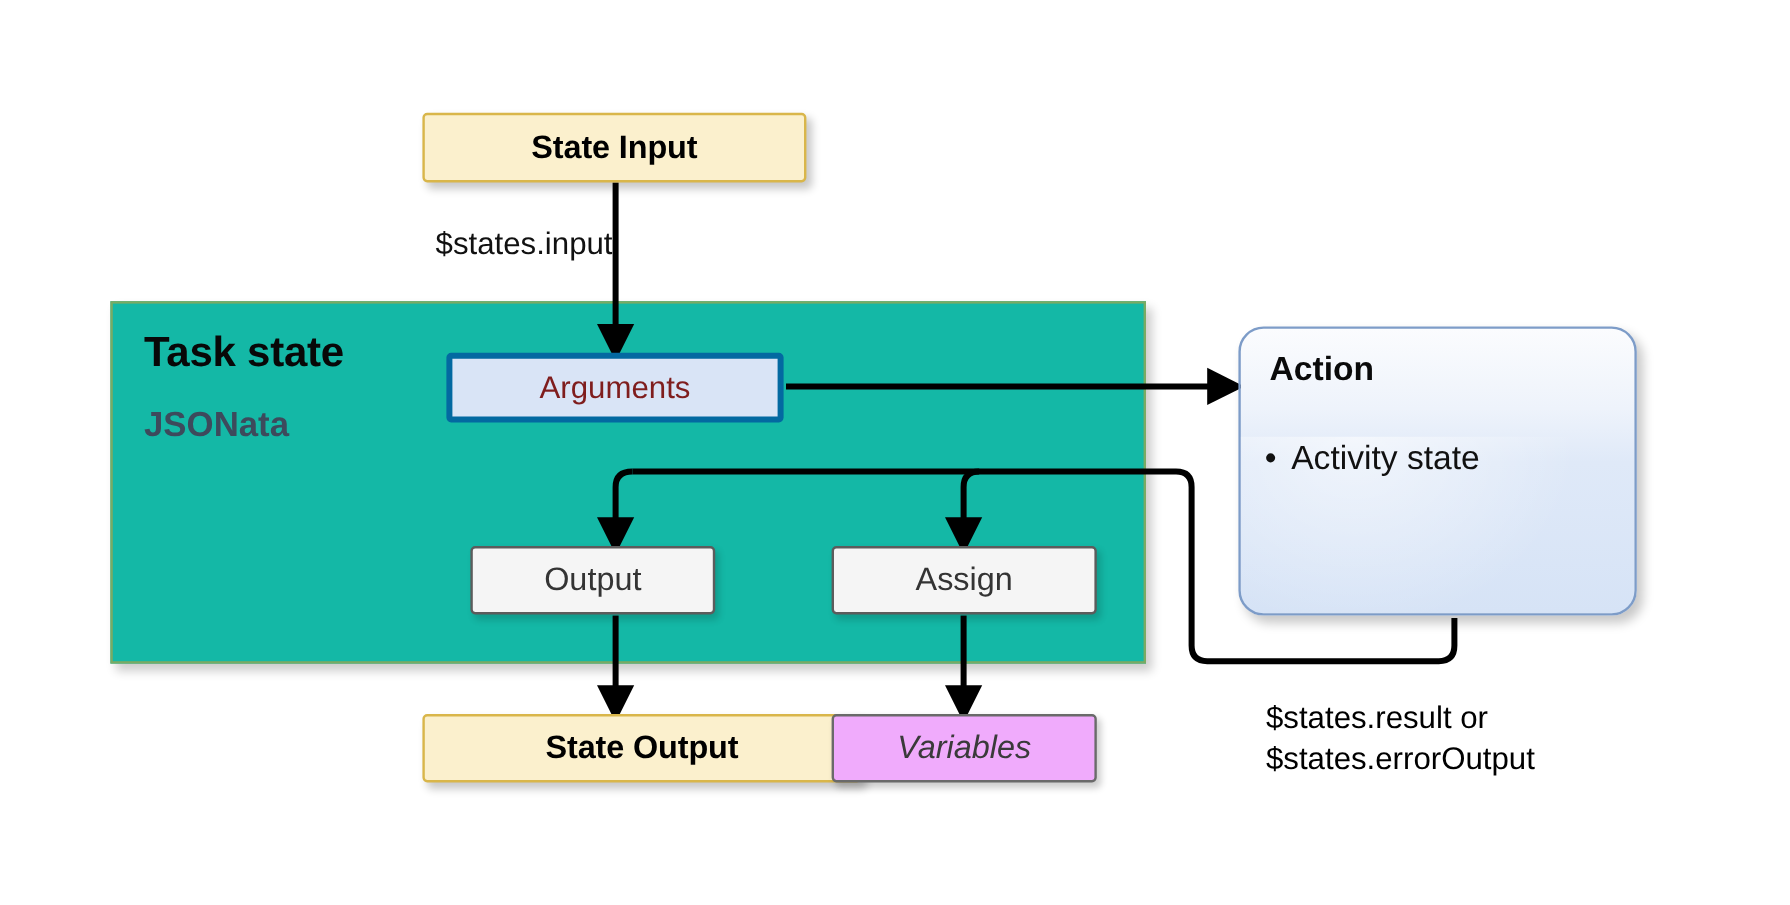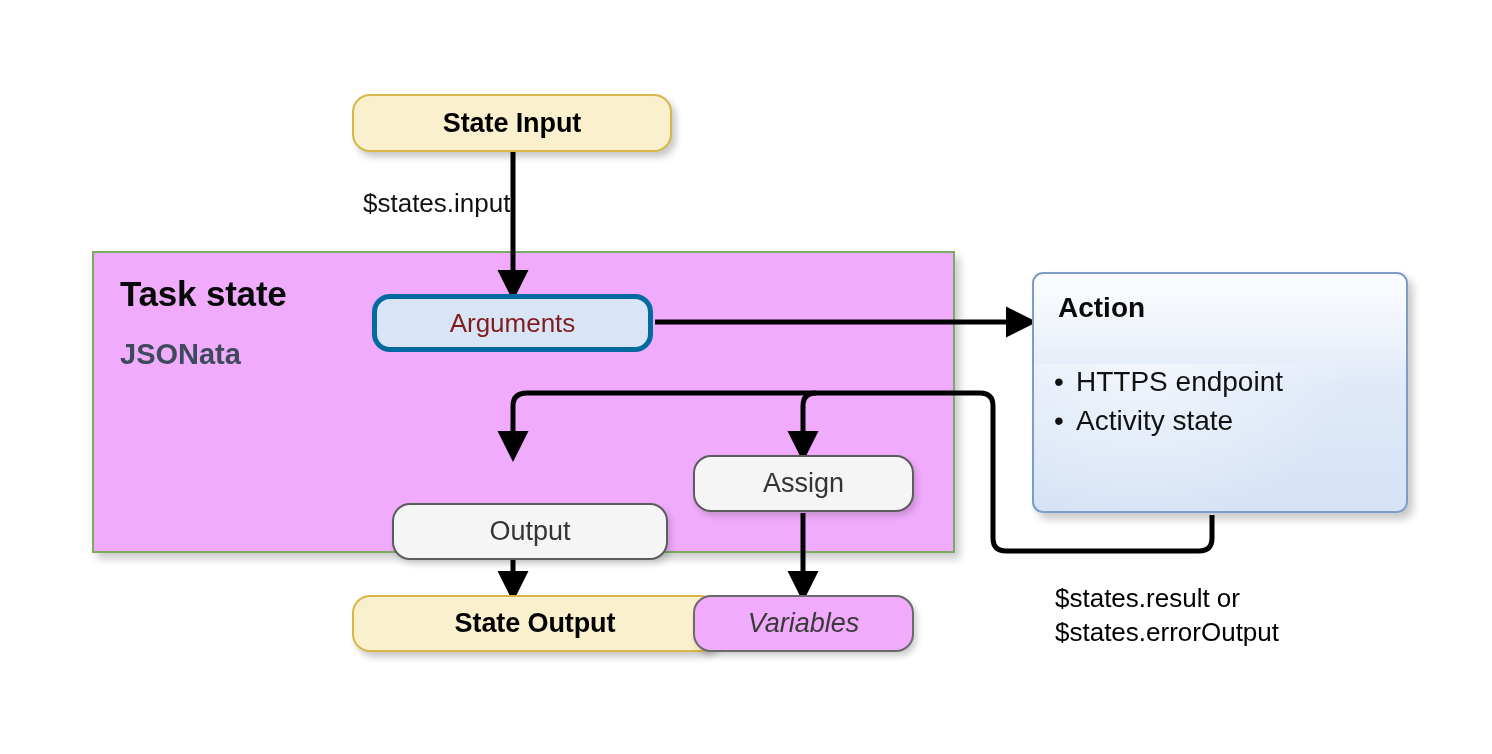--- a/index.html
+++ b/index.html
@@ -20,21 +20,21 @@
   }
 
   
   .node {
     position: absolute;
     box-sizing: border-box;
     display: flex;
     align-items: center;
     justify-content: center;
     text-align: center;
-    border-radius: 18px;
+    border-radius: 4px;
     z-index: 5;
   }
 
   
   .node-state {
     background: #fbf0cd;
     border: 2px solid #d9b64a;
     color: #000000;
     font-weight: bold;
     font-size: 27px;
@@ -73,21 +73,21 @@
   }
 
   
   #task-state-container {
     position: absolute;
     left: 92px;
     top: 251px;
     width: 863px;
     height: 302px;
     box-sizing: border-box;
-    background: #f0abfc;
+    background: #14b8a6;
     border: 2px solid #7aab63;
     box-shadow: 5px 6px 8px rgba(0,0,0,0.20);
     z-index: 1;
   }
   #task-state-title {
     position: absolute;
     left: 26px;
     top: 21px;
     font-size: 35px;
     font-weight: bold;
@@ -101,25 +101,25 @@
     font-size: 29px;
     font-weight: 700;
     color: #3d4a5c;
   }
 
   
   #action-panel {
     position: absolute;
     left: 1032px;
     top: 272px;
-    width: 376px;
+    width: 332px;
     height: 241px;
     box-sizing: border-box;
     border: 2px solid #7d9cc8;
-    border-radius: 11px;
+    border-radius: 21px;
     background: linear-gradient(180deg,#fbfcfe 0%, #eef3fb 28%, #dfe9f8 47%, #d6e3f6 100%);
     box-shadow: 5px 6px 9px rgba(0,0,0,0.22);
     overflow: hidden;
     z-index: 5;
   }
   
   #action-wave {
     position: absolute;
     left: -10%;
     top: 38%;
@@ -217,41 +217,40 @@
   </svg>
 
   <div class="node node-state" style="left:352px; top:94px; width:320px; height:58px;">
     <span>State Input</span>
   </div>
 
   <div class="node node-args" style="left:372px; top:294px; width:281px; height:58px;">
     <span>Arguments</span>
   </div>
 
-  <div class="node node-plain" style="left:392px; top:455px; width:276px; height:57px;margin-top:48px;">
+  <div class="node node-plain" style="left:392px; top:455px; width:204px; height:57px;">
     <span>Output</span>
   </div>
 
   <div class="node node-plain" style="left:693px; top:455px; width:221px; height:57px;">
     <span>Assign</span>
   </div>
 
   <div class="node node-state" style="left:352px; top:595px; width:366px; height:57px;">
     <span>State Output</span>
   </div>
 
   <div class="node node-vars" style="left:693px; top:595px; width:221px; height:57px;">
     <span>Variables</span>
   </div>
 
   <div id="action-panel">
     <div id="action-wave"></div>
     <div id="action-title">Action</div>
     <ul id="action-list">
-      <li><span class="bullet">•</span><span>HTTPS endpoint</span></li>
       <li><span class="bullet">•</span><span>Activity state</span></li>
     </ul>
   </div>
 
   <div class="edge-label" style="left:363px; top:188px; width:300px;">$states.input</div>
 
   <div class="edge-label-multi" style="left:1055px; top:581px; width:300px;">
     <div>$states.result or</div>
     <div>$states.errorOutput</div>
   </div>

